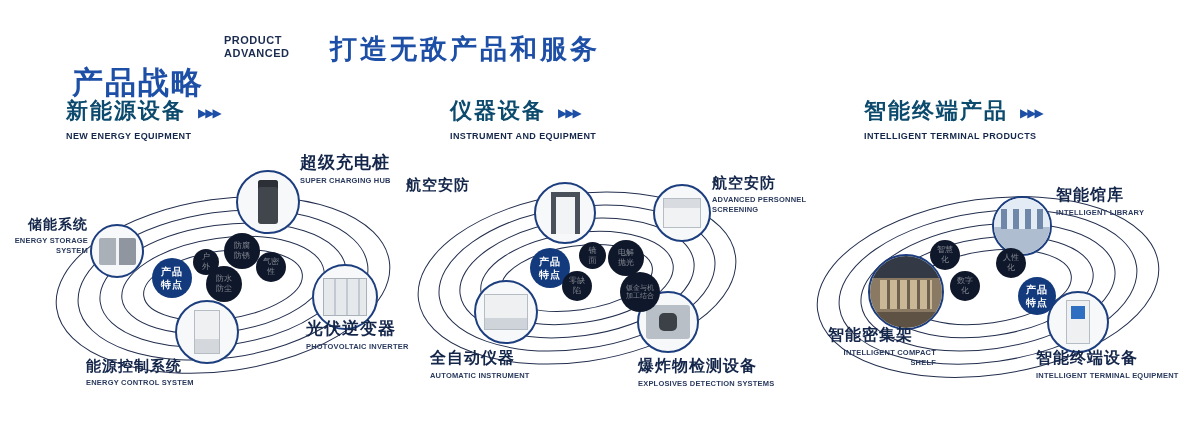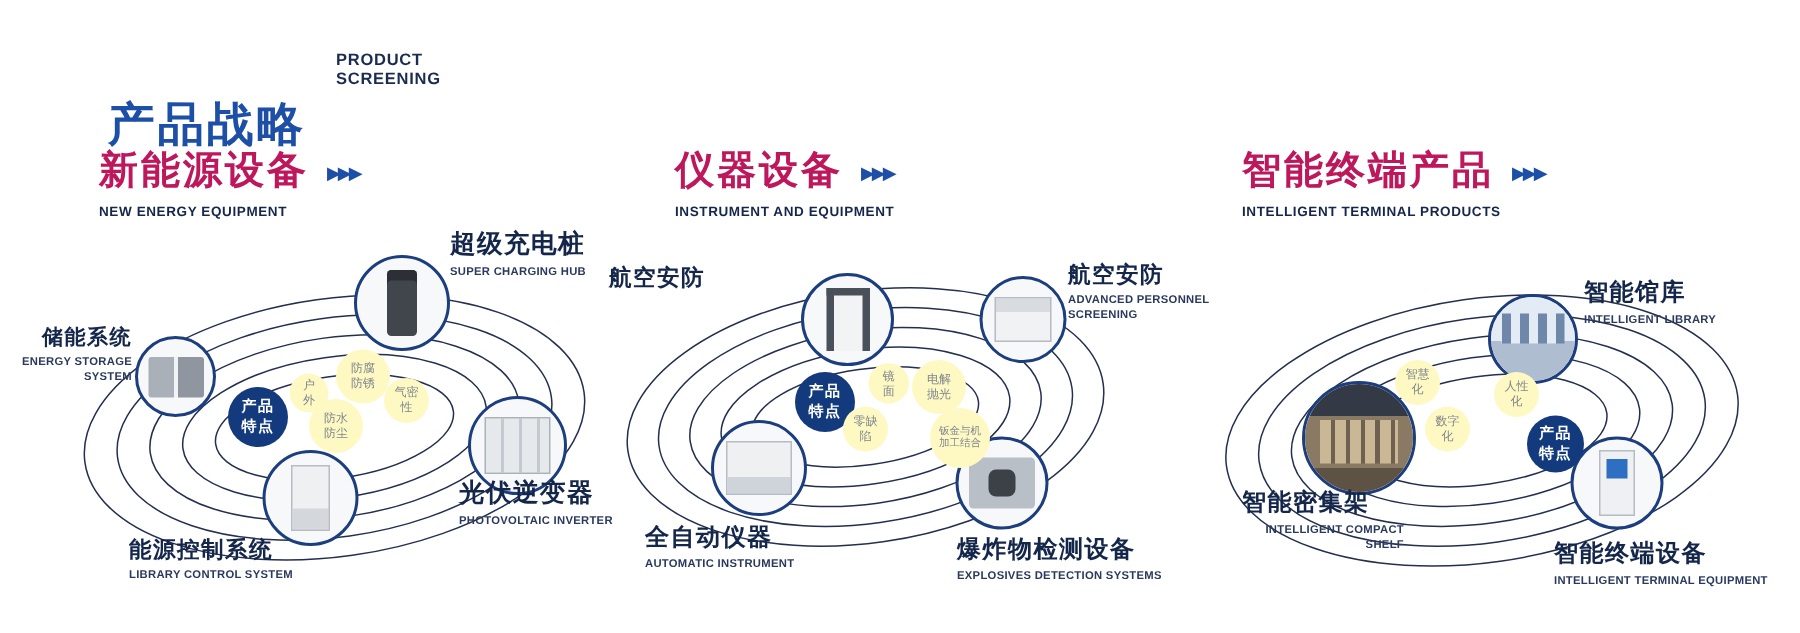--- a/index.html
+++ b/index.html
@@ -9,21 +9,21 @@
   .abs { position:absolute; }
 
   
   .hdr-cn { font-size:31px; font-weight:bold; color:#1d4fa6; letter-spacing:2px;margin-top:36px; }
   .hdr-en { font-size:11px; font-weight:bold; color:#1b2c50; line-height:1.15; letter-spacing:.5px; }
   .slogan { font-size:27px; font-weight:bold; color:#1d4fa6; letter-spacing:3px; }
 
   
   .sec-head { display:flex; flex-direction:column; }
   .sec-row { display:flex; align-items:center; }
-  .sec-cn { font-size:26px; font-weight:bold; color:#be185d; letter-spacing:2px; }
+  .sec-cn { font-size:22px; font-weight:bold; color:#0c4a6e; letter-spacing:2px; }
   .arrows { font-size:12px; color:#1d4fa6; letter-spacing:-2px; margin-left:12px; padding-top:3px; }
   .sec-en { font-size:9px; font-weight:bold; color:#14264a; letter-spacing:.4px; margin-top:5px; }
 
   
   svg.orbits { overflow:visible; }
   svg.orbits ellipse { fill:none; stroke:#232f4e; stroke-width:1; }
 
   
   .pcircle { position:absolute; border:2px solid #1c3e7e; border-radius:50%; background:#f7f8f9;
              overflow:hidden; display:flex; align-items:center; justify-content:center; }
@@ -49,59 +49,60 @@
       background:repeating-linear-gradient(90deg,#c9b795 0 7px,#6e6150 7px 10px); }
   .eq-kiosk { width:40%; height:76%; background:#eef0f2; border:1px solid #b6bcc4; position:relative; }
   .eq-kiosk::after { content:""; position:absolute; left:18%; top:12%; width:64%; height:30%; background:#2f6fc2; }
 
   
   .badge { position:absolute; border-radius:50%; background:#123a7d; color:#fff;
            display:flex; flex-direction:column; align-items:center; justify-content:center;
            font-size:10px; font-weight:bold; line-height:1.3; letter-spacing:1px; }
 
   
-  .bubble { position:absolute; border-radius:50%; background:#fef9c3; color:#80868f;
+  .bubble { position:absolute; border-radius:50%; background:#0f172a; color:#80868f;
             display:flex; align-items:center; justify-content:center; text-align:center;
             font-size:8px; line-height:1.2; padding:0 7px; }
   .bubble.f7 { font-size:7px; padding:0 5px; }
 
   
   .plabel .cn { font-weight:bold; color:#14264a; letter-spacing:1px; }
   .plabel .en { font-weight:bold; color:#2a3a5e; font-size:7.5px; letter-spacing:.2px; margin-top:2px; line-height:1.3; }
   .sz14 { font-size:14px; } .sz15 { font-size:15px; } .sz16 { font-size:16px; } .sz17 { font-size:17px; }
   .tr { text-align:right; }
 </style>
 </head>
 <body>
 
 <div class="page">
 
   <div class="abs hdr-cn" style="left:72px;top:26px">产品战略</div>
   <div class="abs hdr-en" style="left:224px;top:34px">
     <div>PRODUCT</div>
-    <div>SCREENING</div>
-  </div>
+    <div>ADVANCED</div>
+  </div>
+  <div class="abs slogan" style="left:330px;top:31px">打造无敌产品和服务</div>
 
   <div class="abs sec-head" style="left:66px;top:96px">
     <div class="sec-row">
       <span class="sec-cn">新能源设备</span>
       <span class="arrows">▶▶▶</span>
     </div>
     <div class="sec-en">NEW ENERGY EQUIPMENT</div>
   </div>
 
   <div class="abs sec-head" style="left:450px;top:96px">
     <div class="sec-row">
       <span class="sec-cn">仪器设备</span>
       <span class="arrows">▶▶▶</span>
     </div>
     <div class="sec-en">INSTRUMENT AND EQUIPMENT</div>
   </div>
 
-  <div class="abs sec-head" style="left:828px;top:96px">
+  <div class="abs sec-head" style="left:864px;top:96px">
     <div class="sec-row">
       <span class="sec-cn">智能终端产品</span>
       <span class="arrows">▶▶▶</span>
     </div>
     <div class="sec-en">INTELLIGENT TERMINAL PRODUCTS</div>
   </div>
 
   <svg class="orbits abs" style="left:48px;top:190px" width="350" height="190" viewBox="0 0 350 190">
     <g transform="rotate(-8 175 95)">
       <ellipse cx="175" cy="95" rx="168" ry="86"></ellipse>
@@ -142,21 +143,21 @@
   <div class="plabel abs tr" style="left:6px;top:216px;width:82px">
     <div class="cn sz14">储能系统</div>
     <div class="en">ENERGY STORAGE SYSTEM</div>
   </div>
   <div class="plabel abs" style="left:306px;top:317px;width:120px">
     <div class="cn sz17">光伏逆变器</div>
     <div class="en">PHOTOVOLTAIC INVERTER</div>
   </div>
   <div class="plabel abs" style="left:86px;top:357px;width:130px">
     <div class="cn sz15">能源控制系统</div>
-    <div class="en">LIBRARY CONTROL SYSTEM</div>
+    <div class="en">ENERGY CONTROL SYSTEM</div>
   </div>
 
   <svg class="orbits abs" style="left:412px;top:188px" width="330" height="180" viewBox="0 0 330 180">
     <g transform="rotate(-8 165 90)">
       <ellipse cx="165" cy="90" rx="160" ry="84"></ellipse>
       <ellipse cx="165" cy="90" rx="139" ry="71"></ellipse>
       <ellipse cx="165" cy="90" rx="118" ry="58"></ellipse>
       <ellipse cx="165" cy="90" rx="97" ry="45"></ellipse>
       <ellipse cx="165" cy="90" rx="76" ry="32"></ellipse>
     </g>
@@ -231,18 +232,18 @@
   <div class="bubble" style="left:950px;top:271px;width:30px;height:30px">数字化</div>
 
   <div class="plabel abs" style="left:828px;top:325px;width:108px">
     <div class="cn sz16">智能密集架</div>
     <div class="en tr">INTELLIGENT COMPACT SHELF</div>
   </div>
   <div class="plabel abs" style="left:1056px;top:185px;width:120px">
     <div class="cn sz16">智能馆库</div>
     <div class="en">INTELLIGENT LIBRARY</div>
   </div>
-  <div class="plabel abs" style="left:1036px;top:359px;width:150px">
+  <div class="plabel abs" style="left:1036px;top:348px;width:150px">
     <div class="cn sz16">智能终端设备</div>
     <div class="en">INTELLIGENT TERMINAL EQUIPMENT</div>
   </div>
 
 </div>
 
 </body></html>

